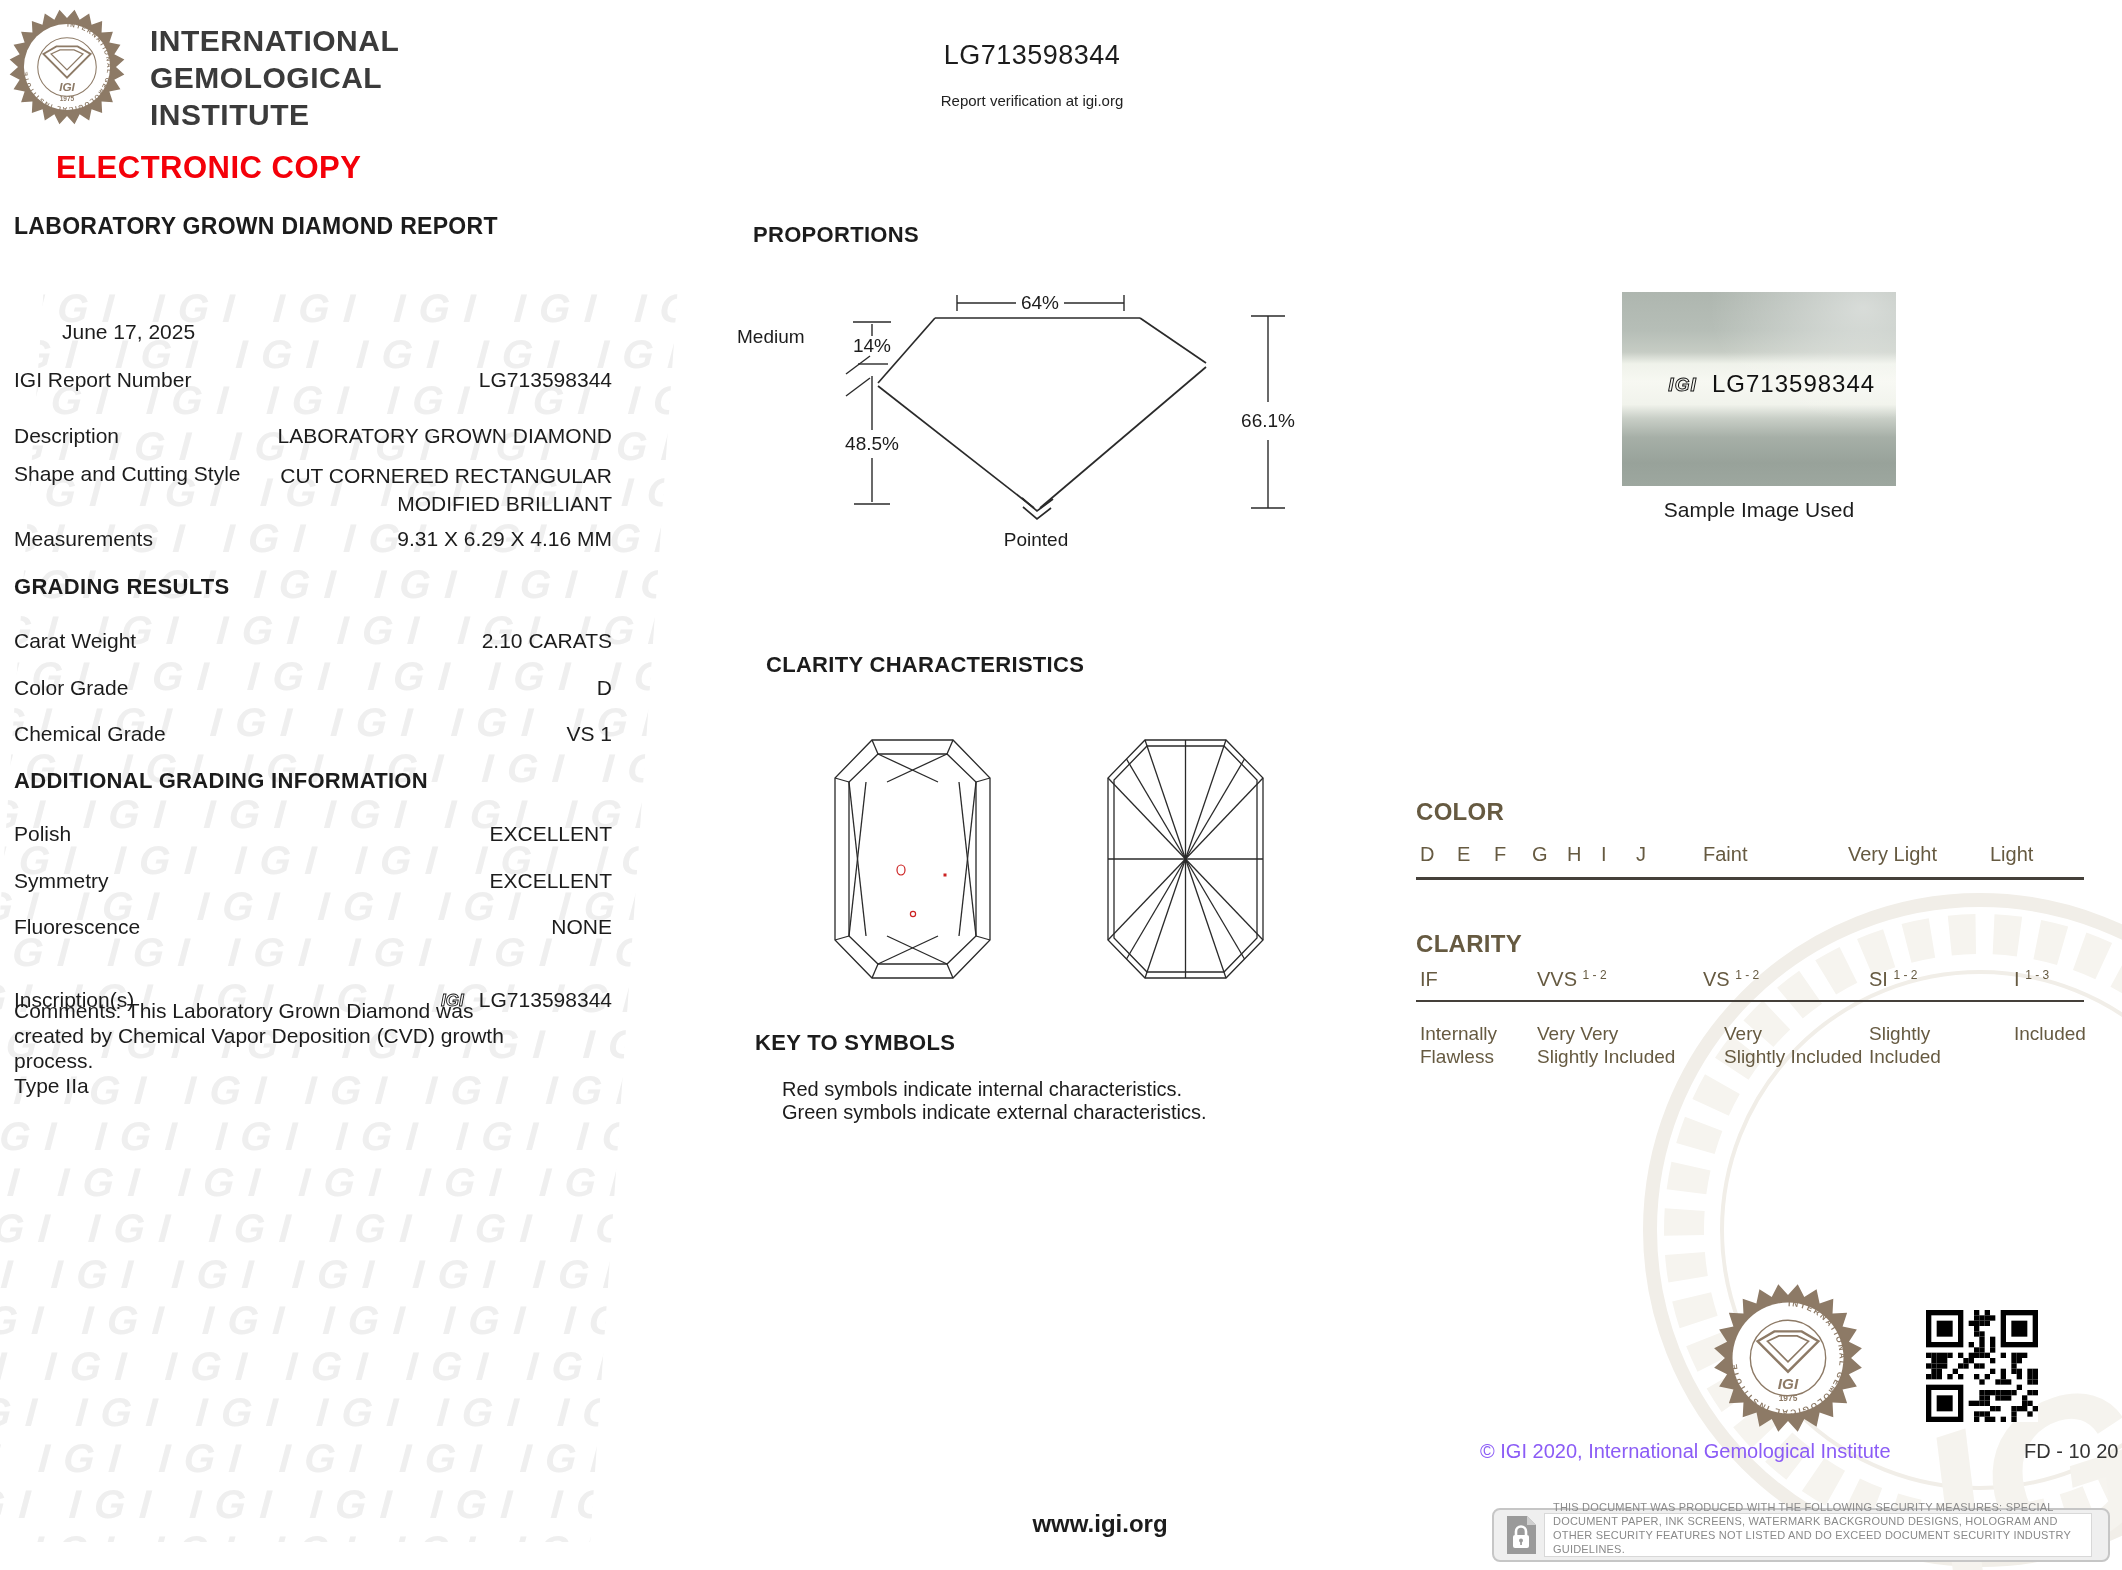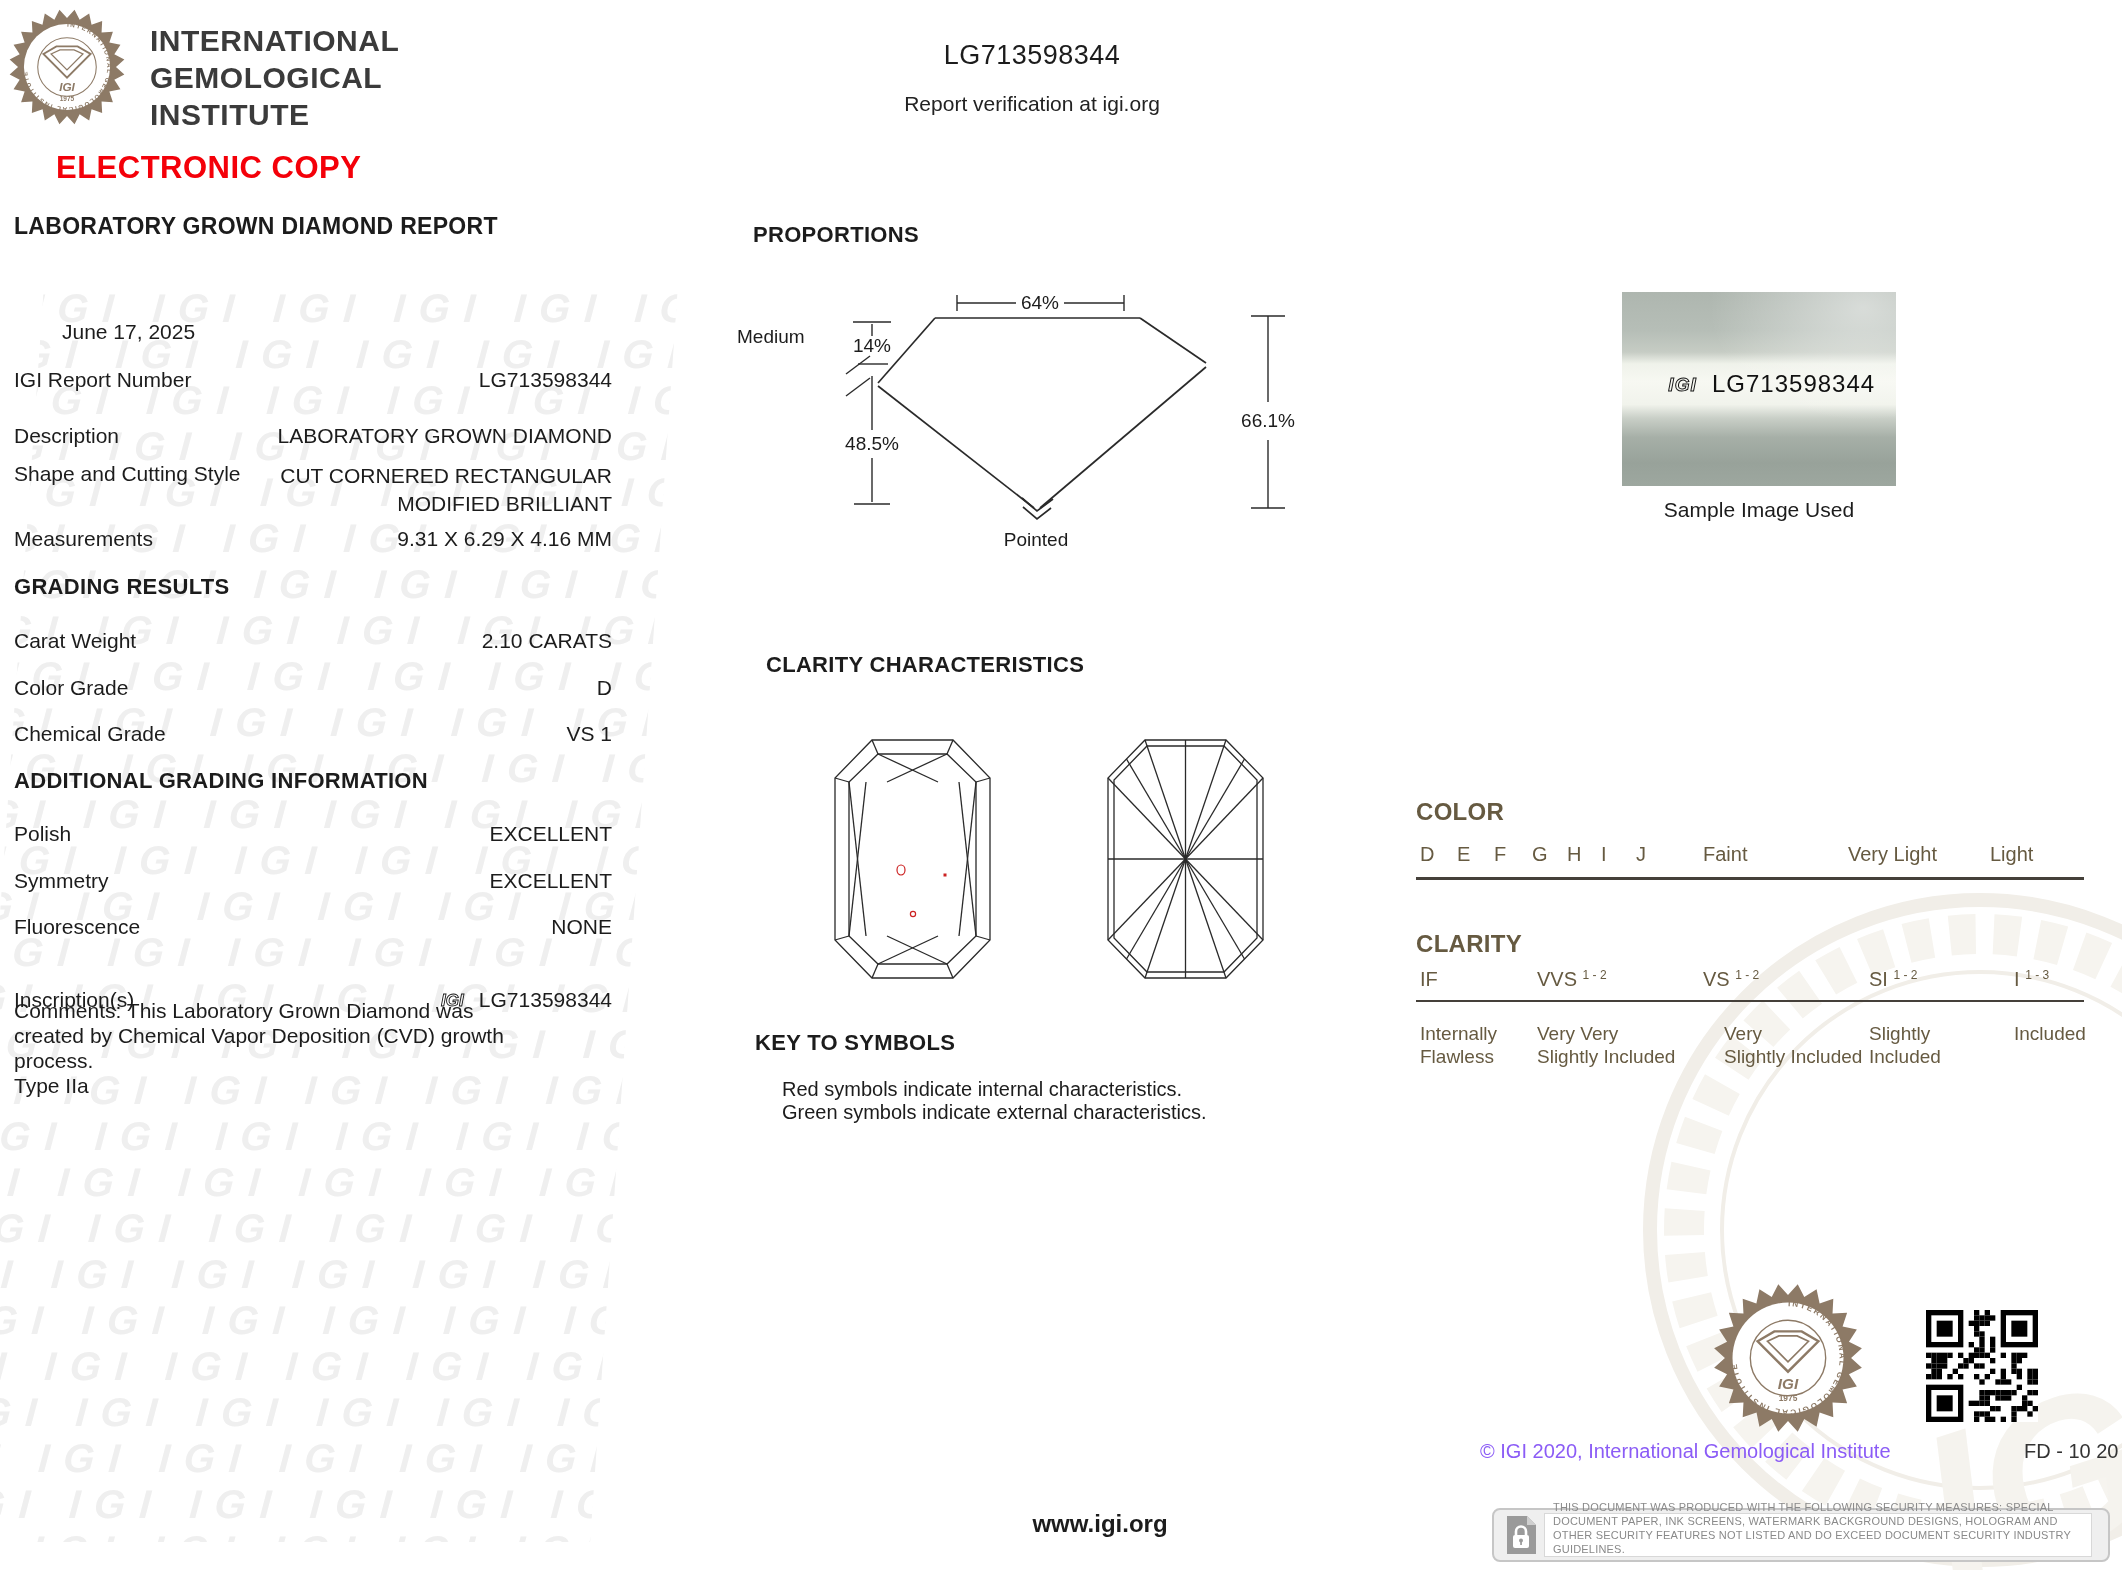--- a/index.html
+++ b/index.html
@@ -4,21 +4,21 @@
 <style>
   html,body{margin:0;padding:0;background:#ffffff;}
   #page{position:relative;width:2122px;height:1570px;background:#fff;overflow:hidden;
         font-family:"Liberation Sans",sans-serif;color:#1c1c1c;}
   .abs{position:absolute;}
   .pre{white-space:pre-line;}
   
   #org-title{left:150px;top:22px;font-size:30px;font-weight:bold;line-height:37px;color:#3b3b3b;letter-spacing:.5px;}
   #electronic-copy{left:56px;top:150px;font-size:31px;font-weight:bold;color:#f40009;letter-spacing:.5px;}
   #report-no{left:882px;top:40px;width:300px;text-align:center;font-size:27px;letter-spacing:.5px;}
-  #verify{left:882px;top:92px;width:300px;text-align:center;font-size:21px;color:#222;}
+  #verify{left:882px;top:92px;width:300px;text-align:center;font-size:15px;color:#222;}
   #doc-title{left:14px;top:213px;font-size:23px;font-weight:bold;letter-spacing:.3px;}
   
   .lrow{left:14px;width:598px;display:flex;justify-content:space-between;font-size:21px;}
   .lrow .val{text-align:right;}
   .lhead{left:14px;font-size:22px;font-weight:bold;letter-spacing:.3px;}
   #comments{left:14px;top:998px;width:606px;font-size:21px;line-height:25px;}
   
   #wm-left{left:0;top:286px;width:634px;height:1256px;overflow:hidden;z-index:0;transform:skewX(-4deg);}
   .wm-row{font-style:italic;font-weight:bold;font-size:40px;color:#efefef;letter-spacing:14px;height:46px;white-space:nowrap;}
   #wm-right{left:1560px;top:830px;width:562px;height:740px;z-index:0;overflow:hidden;}

